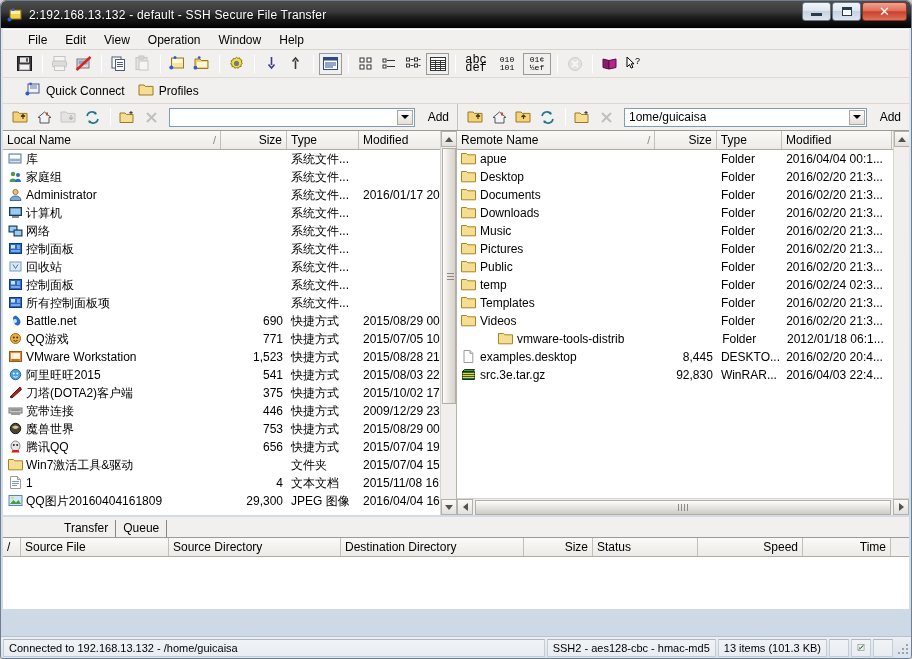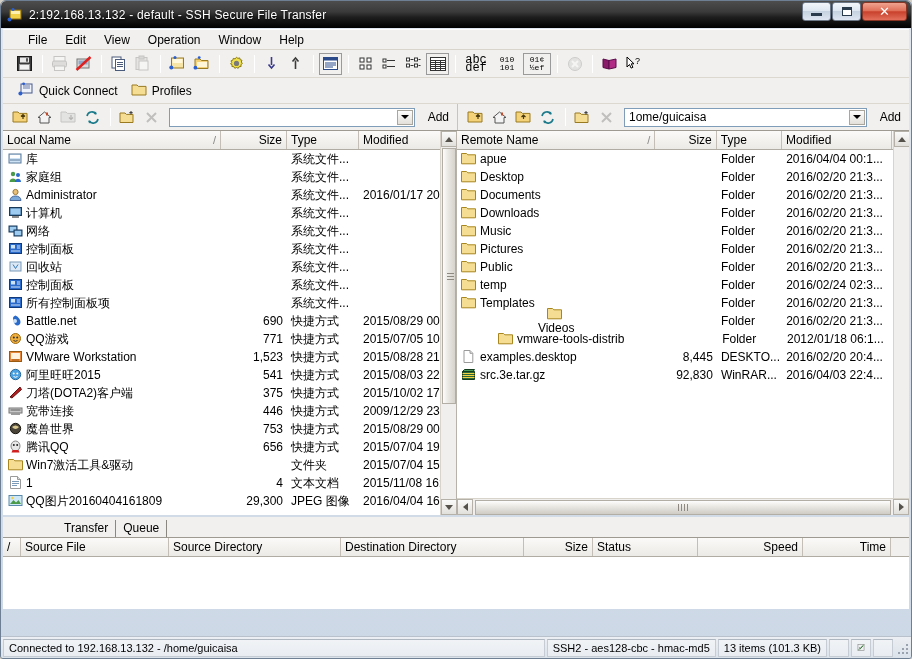--- a/index.html
+++ b/index.html
@@ -95,21 +95,21 @@
   .tb-btn.framed { border: 1px solid #9a9a9a; background:#f1f0ee; }
   .tb-sep { width: 1px; height: 18px; background: #b9b5ad; margin: 0 5px; border-right:1px solid #fff; }
   .tb-icon { display:block; }
   .dim { opacity: .35; }
 
   
   .connectbar {
     height: 26px;
     background: #f1f0ee;
     display: flex; align-items: center;
-    padding-left: 10px;
+    padding-left: 17px;
     margin: 0 2px;
     border-bottom: 1px solid #dcd8d0;
   }
   .cb-btn {
     display: flex; align-items: center; gap: 5px;
     height: 22px; padding: 0 7px 0 4px;
     border: 1px solid transparent; font-size: 12px;
   }
 
   
@@ -1184,21 +1184,21 @@
               <span>Folder</span>
             </div>
             <div class="cell" style="width: 118px;">
               <span>2016/02/20 21:3...</span>
             </div>
             <div class="cell" style="width: 18px;">
               <span>d</span>
             </div>
           </div>
           <div class="row">
-            <div class="cell" style="width: 214px; flex-direction: column;">
+            <div class="cell" style="width: 214px;">
               <span class="ficon"><svg width="15" height="13" viewBox="0 0 15 13">
                   <path d="M0.5 1.5h5l1.3 1.3H14.5v9H0.5z" fill="#f6dd94" stroke="#a8861f"></path>
                 </svg></span>
               <span>Videos</span>
             </div>
             <div class="cell r" style="width: 66px;">
               <span></span>
             </div>
             <div class="cell" style="width: 70px;">
               <span>Folder</span>

